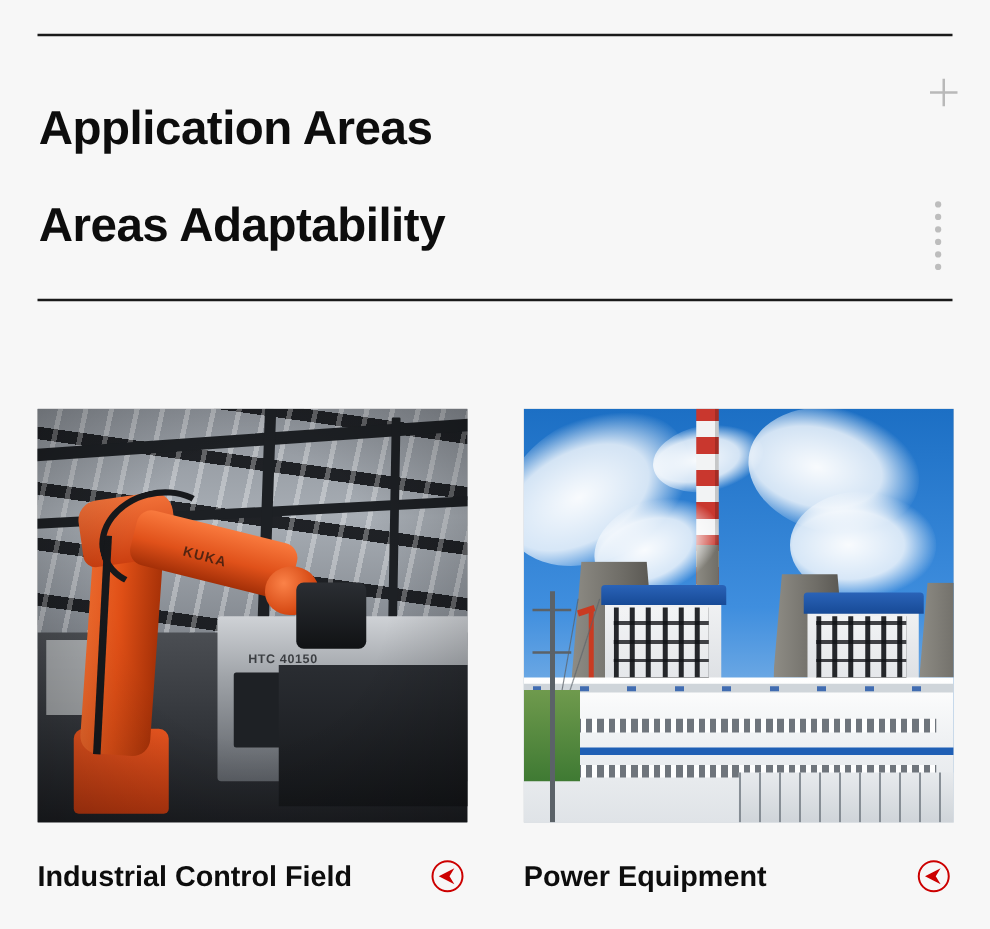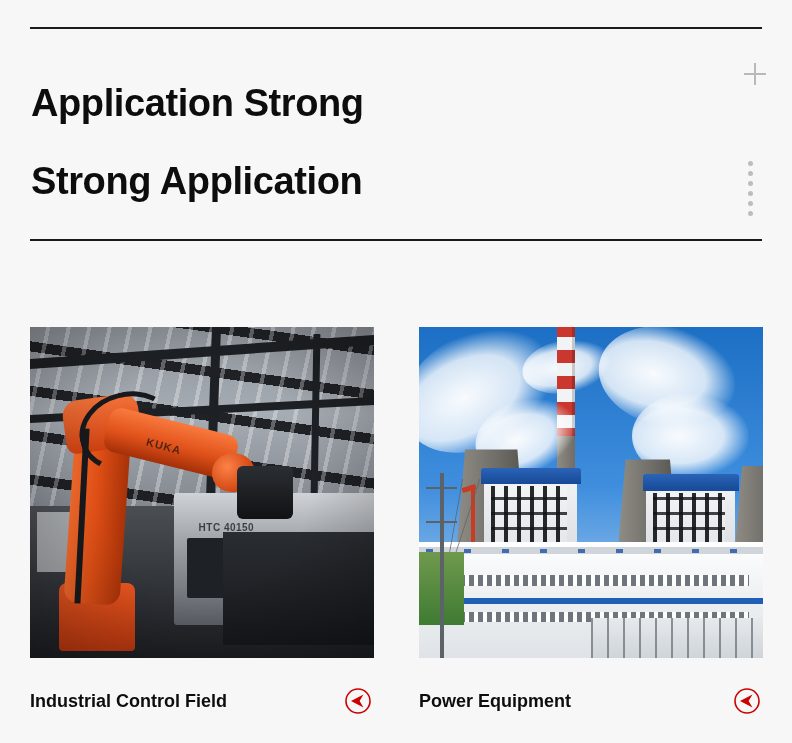--- a/index.html
+++ b/index.html
@@ -136,21 +136,21 @@
     position: absolute;
     top: 353px;
     left: 0;
     width: 344px;
     height: 42px;
     display: flex;
     align-items: center;
     justify-content: space-between;
   }
   .card-title {
-    font-size: 18px;
+    font-size: 23px;
     font-weight: bold;
     color: #0d0d0d;
     white-space: nowrap;
   }
   .arrow-btn {
     flex: 0 0 auto;
     width: 28px;
     height: 28px;
     margin-right: 2px;
     cursor: pointer;
@@ -406,22 +406,22 @@
   }
 </style>
 </head>
 <body>
 
 <div class="page">
 
   <div class="top-rule"></div>
 
   <div class="headings">
-    <div class="heading-line">Application Strong</div>
-    <div class="heading-line">Strong Application</div>
+    <div class="heading-line">Application Areas</div>
+    <div class="heading-line">Areas Adaptability</div>
   </div>
 
   <div class="plus-icon"></div>
 
   <div class="drag-handle">
     <span class="dot"></span>
     <span class="dot"></span>
     <span class="dot"></span>
     <span class="dot"></span>
     <span class="dot"></span>

